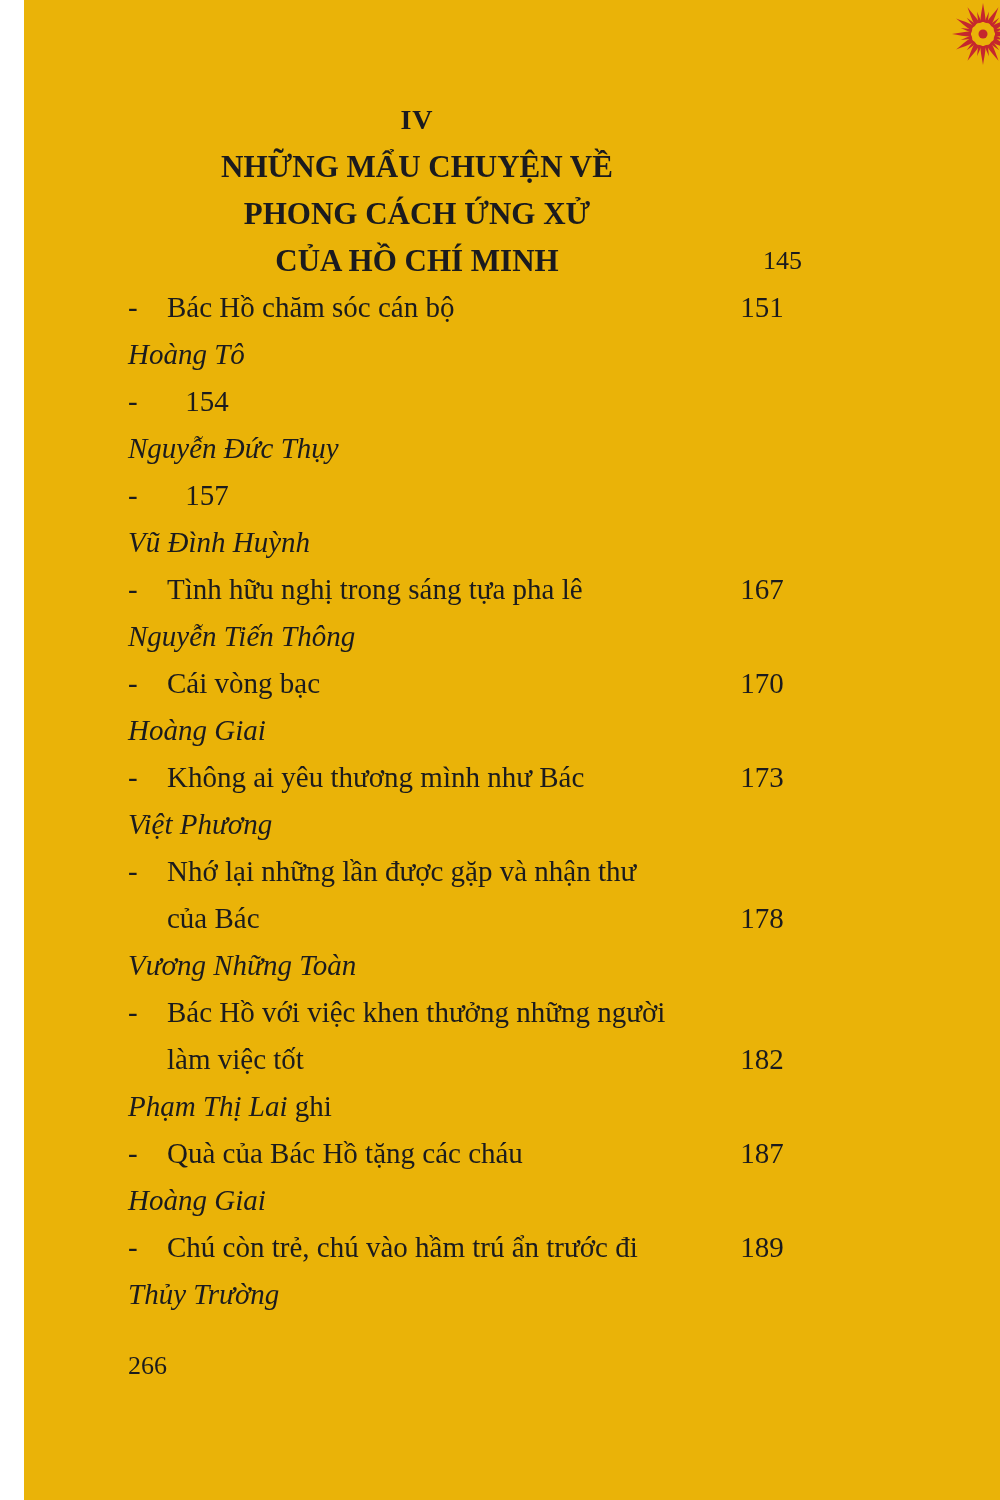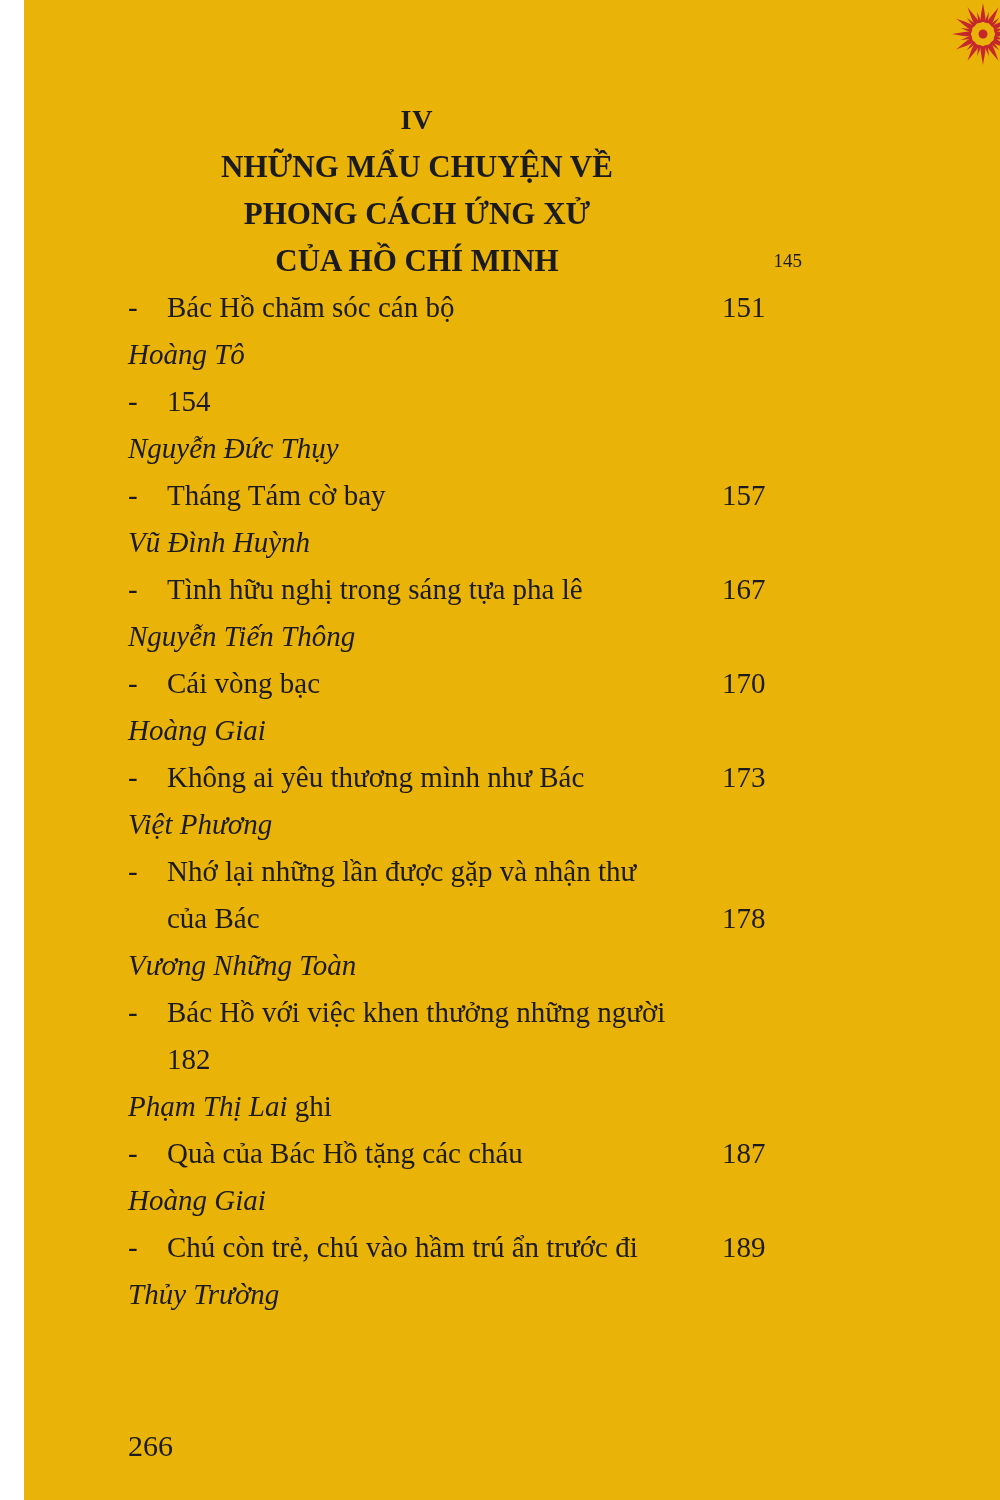--- a/index.html
+++ b/index.html
@@ -37,36 +37,36 @@
   .heading-center {
     display: block;
     width: 578px;
     text-align: center;
   }
   .section-number { font-size: 28px; letter-spacing: 1px; }
   .heading-page {
     position: absolute;
     right: 0; top: 0;
     font-weight: normal;
-    font-size: 19px;
+    font-size: 26px;
   }
   .entry-line { display: flex; }
   .dash { flex: 0 0 39px; }
   .title { flex: 1 1 auto; overflow: visible; }
-  .pageno { flex: 0 0 80px; text-align: left; }
+  .pageno { flex: 0 0 80px; text-align: center; }
   .author-line {
     padding-right: 94px;
     font-style: italic;
   }
   .author-note { font-style: normal; }
   .footer-page {
     position: absolute;
-    left: 104px; top: 1422px;
+    left: 104px; top: 1342px;
     height: 47px; line-height: 47px;
-    font-size: 30px;
+    font-size: 26px;
     color: #1b1b1e;
   }
 </style>
 </head>
 <body>
 
 <div class="page">
 
   <div class="logo">
     <svg viewBox="0 0 64 64" width="66" height="64">
@@ -135,21 +135,20 @@
         <div class="entry">
           <div class="line entry-line">
             <span class="dash">-</span>
             <span class="pageno">154</span>
           </div>
           <div class="line author-line"><span class="author">Nguyễn Đức Thụy</span></div>
         </div>
         <div class="entry">
           <div class="line entry-line">
             <span class="dash">-</span>
-            <span class="title">Tháng Tám cờ bay</span>
             <span class="pageno">157</span>
           </div>
           <div class="line author-line"><span class="author">Vũ Đình Huỳnh</span></div>
         </div>
         <div class="entry">
           <div class="line entry-line">
             <span class="dash">-</span>
             <span class="title">Tình hữu nghị trong sáng tựa pha lê</span>
             <span class="pageno">167</span>
           </div>
@@ -185,20 +184,21 @@
           <div class="line author-line"><span class="author">Vương Những Toàn</span></div>
         </div>
         <div class="entry">
           <div class="line entry-line">
             <span class="dash">-</span>
             <span class="title">Bác Hồ với việc khen thưởng những người</span>
             <span class="pageno"></span>
           </div>
           <div class="line entry-line">
             <span class="dash"></span>
+            <span class="title">làm việc tốt</span>
             <span class="pageno">182</span>
           </div>
           <div class="line author-line"><span class="author">Phạm Thị Lai</span><span class="author-note">&nbsp;ghi</span></div>
         </div>
         <div class="entry">
           <div class="line entry-line">
             <span class="dash">-</span>
             <span class="title">Quà của Bác Hồ tặng các cháu</span>
             <span class="pageno">187</span>
           </div>

